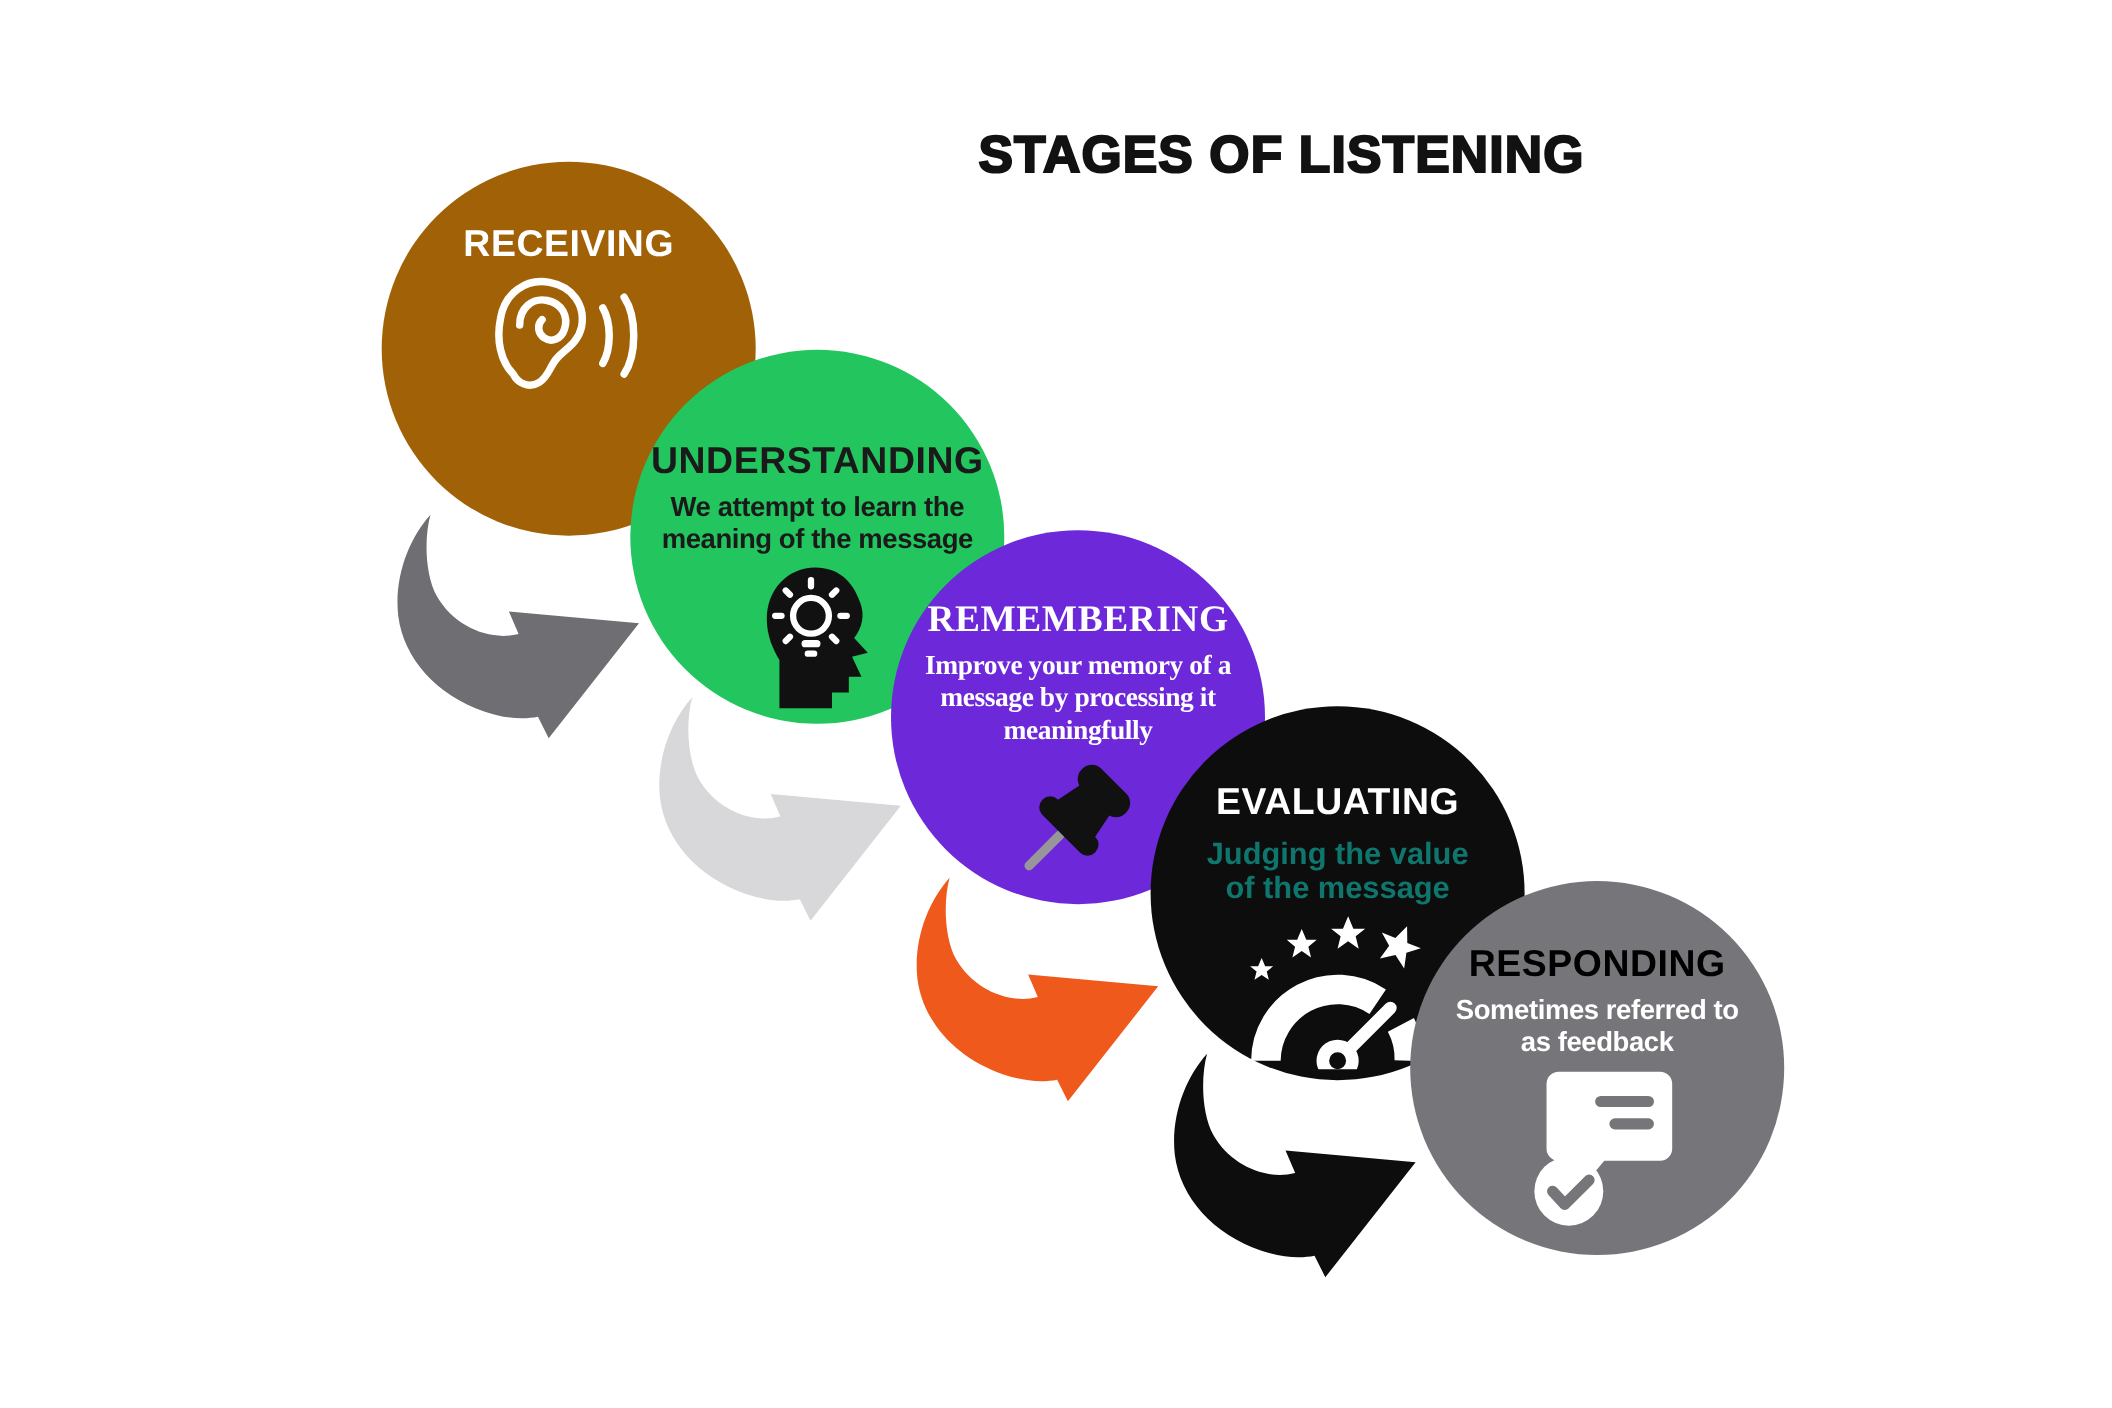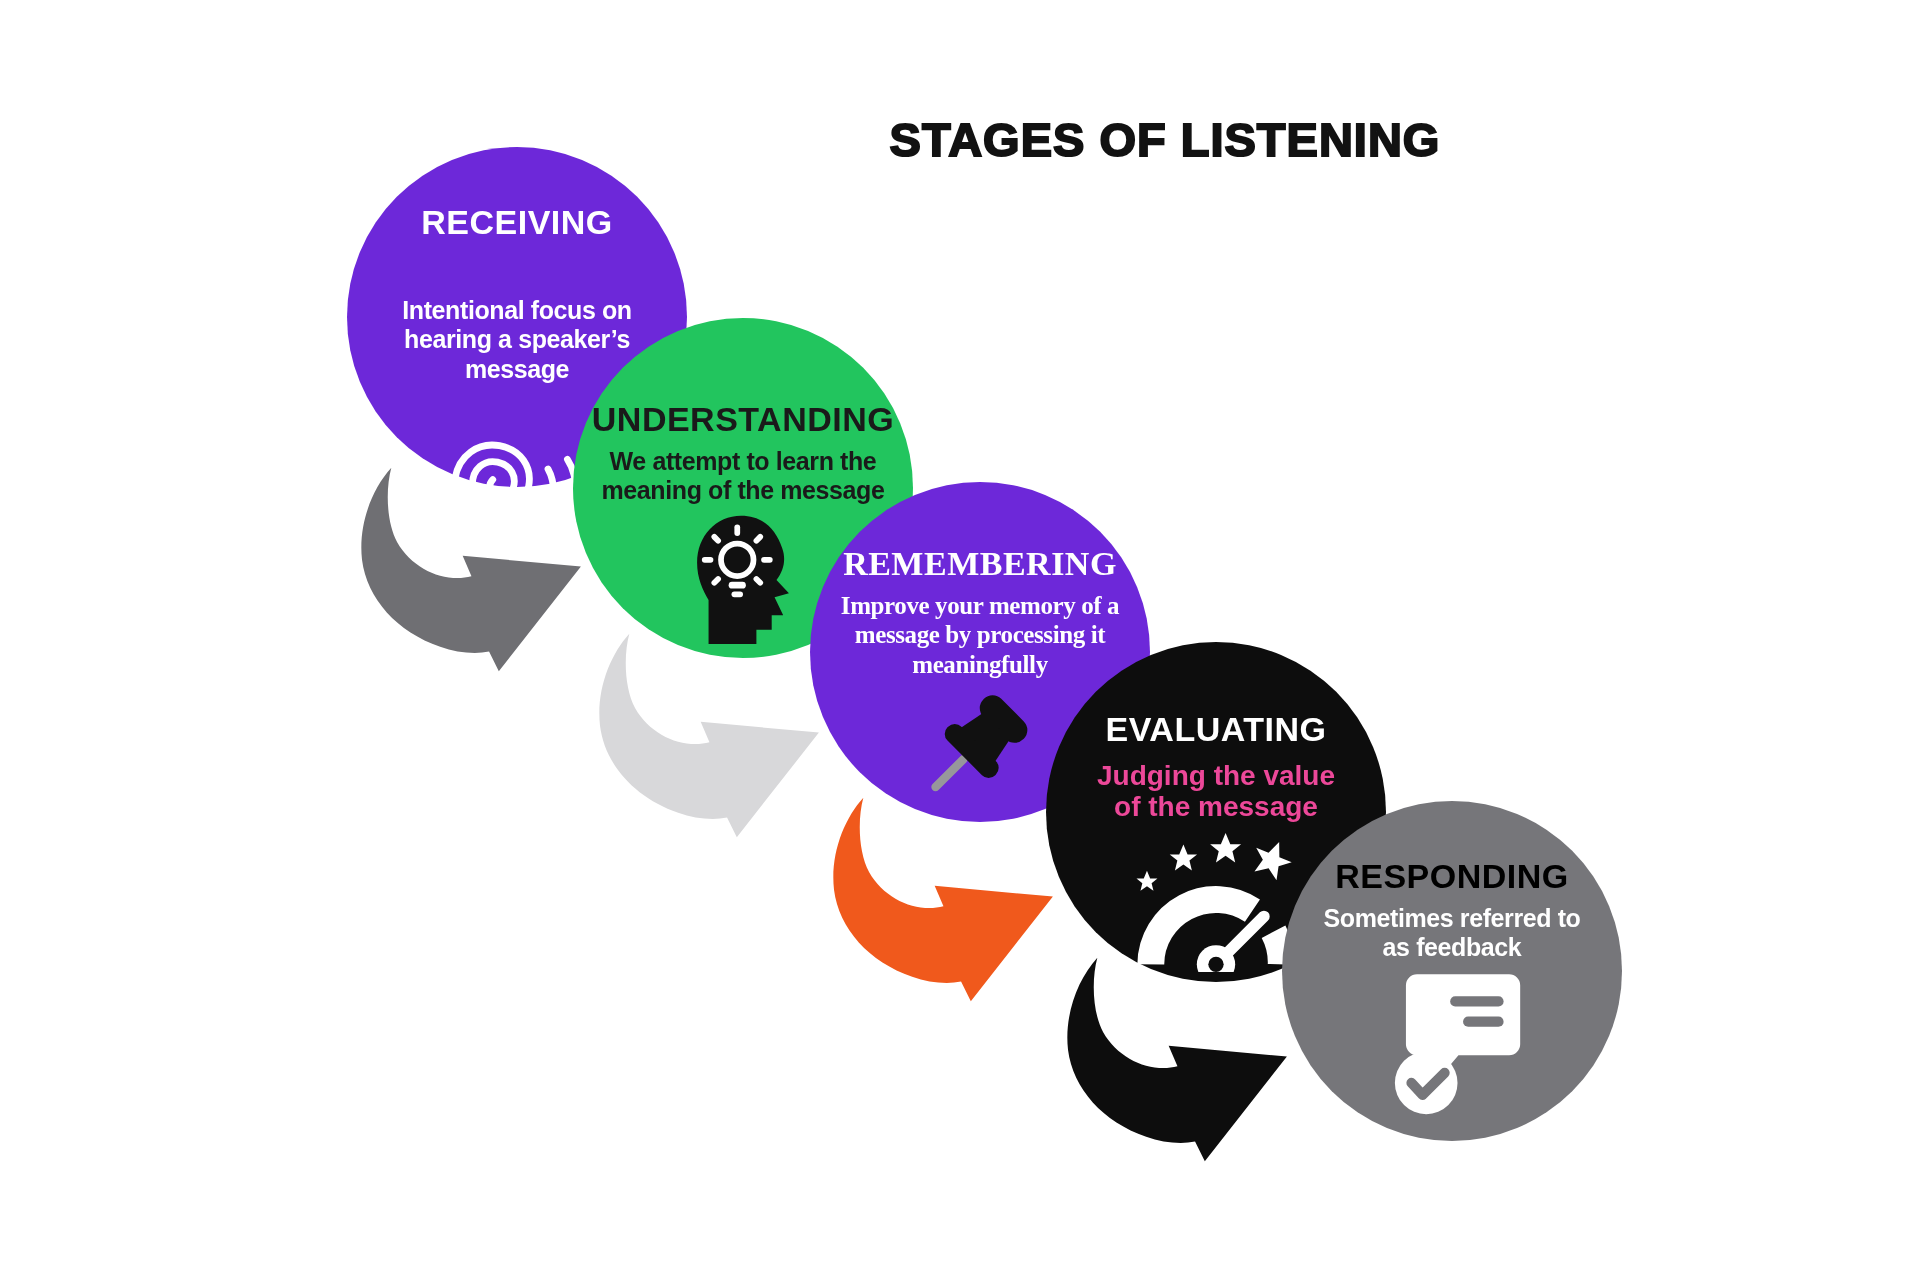--- a/index.html
+++ b/index.html
@@ -39,27 +39,22 @@
   .a1{left:352px;top:462px;}
   .a2{left:590px;top:628px;}
   .a3{left:824px;top:792px;}
   .a4{left:1058px;top:952px;}
 </style>
 </head>
 <body>
 
 <div class="page-title">STAGES OF LISTENING</div>
 
-<div class="circle c1" style="background-color: #6d28d9; gap: 46px;">
+<div class="circle c1" style="background-color: #a16207;">
   <div class="stage-title" style="color: rgb(255, 255, 255);">RECEIVING</div>
-  <div class="stage-desc" style="color: rgb(255, 255, 255);">
-    <div>Intentional focus on</div>
-    <div>hearing a speaker’s</div>
-    <div>message</div>
-  </div>
   <div class="stage-icon">
     <svg width="160" height="126" viewBox="0 0 160 130" fill="none" stroke="#ffffff" stroke-width="7" stroke-linecap="round" stroke-linejoin="round">
       <path d="M 28 96 C 16 84, 12 64, 16 44 C 20 20, 40 6, 62 10 C 84 14, 96 32, 92 52 C 89 66, 78 72, 70 80 C 62 88, 62 98, 52 104 C 42 110, 32 104, 28 96"></path>
       <path d="M 34 50 C 34 34, 46 24, 60 27 C 74 30, 80 42, 76 54 C 73 63, 64 67, 57 62 C 51 58, 50 50, 55 45"></path>
       <path d="M 112 34 C 120 48, 120 72, 112 86"></path>
       <path d="M 132 24 C 144 42, 144 78, 132 96"></path>
     </svg>
   </div>
 </div>
 
@@ -102,21 +97,21 @@
         <rect x="35" y="6" width="60" height="27" rx="13" fill="#111111"></rect>
         <path d="M 45 30 L 85 30 L 91 60 L 39 60 Z" fill="#111111"></path>
         <rect x="29" y="57" width="72" height="21" rx="10" fill="#111111"></rect>
       </g>
     </svg>
   </div>
 </div>
 
 <div class="circle c4" style="background-color: rgb(13, 13, 13);">
   <div class="stage-title" style="color: rgb(255, 255, 255);">EVALUATING</div>
-  <div class="stage-desc" style="color: #ec4899;">
+  <div class="stage-desc" style="color: #0f766e;">
     <div>Judging the value</div>
     <div>of the message</div>
   </div>
   <div class="stage-icon">
     <svg width="192" height="140" viewBox="0 0 200 146">
       <g fill="#ffffff">
         <path transform="translate(28,52) scale(1.15)" d="M0,-10 L2.9,-3.1 L9.5,-3.1 L4.2,1.2 L5.9,8.1 L0,4 L-5.9,8.1 L-4.2,1.2 L-9.5,-3.1 L-2.9,-3.1 Z"></path>
         <path transform="translate(66,28) scale(1.5)" d="M0,-10 L2.9,-3.1 L9.5,-3.1 L4.2,1.2 L5.9,8.1 L0,4 L-5.9,8.1 L-4.2,1.2 L-9.5,-3.1 L-2.9,-3.1 Z"></path>
         <path transform="translate(110,18) scale(1.7)" d="M0,-10 L2.9,-3.1 L9.5,-3.1 L4.2,1.2 L5.9,8.1 L0,4 L-5.9,8.1 L-4.2,1.2 L-9.5,-3.1 L-2.9,-3.1 Z"></path>
         <path transform="translate(158,30) scale(2.1) rotate(22)" d="M0,-10 L2.9,-3.1 L9.5,-3.1 L4.2,1.2 L5.9,8.1 L0,4 L-5.9,8.1 L-4.2,1.2 L-9.5,-3.1 L-2.9,-3.1 Z"></path>

